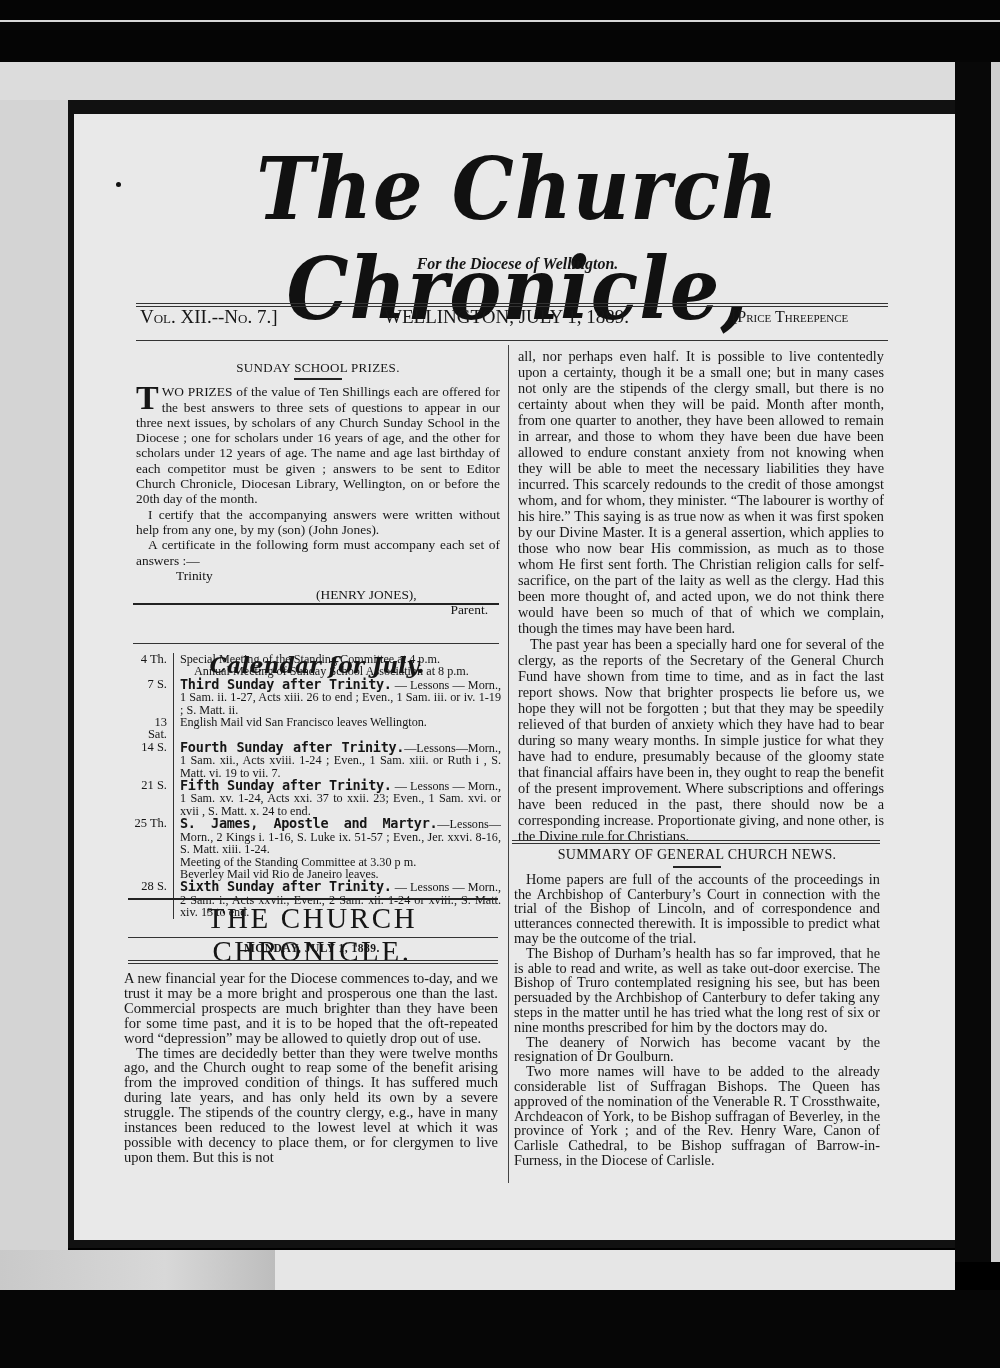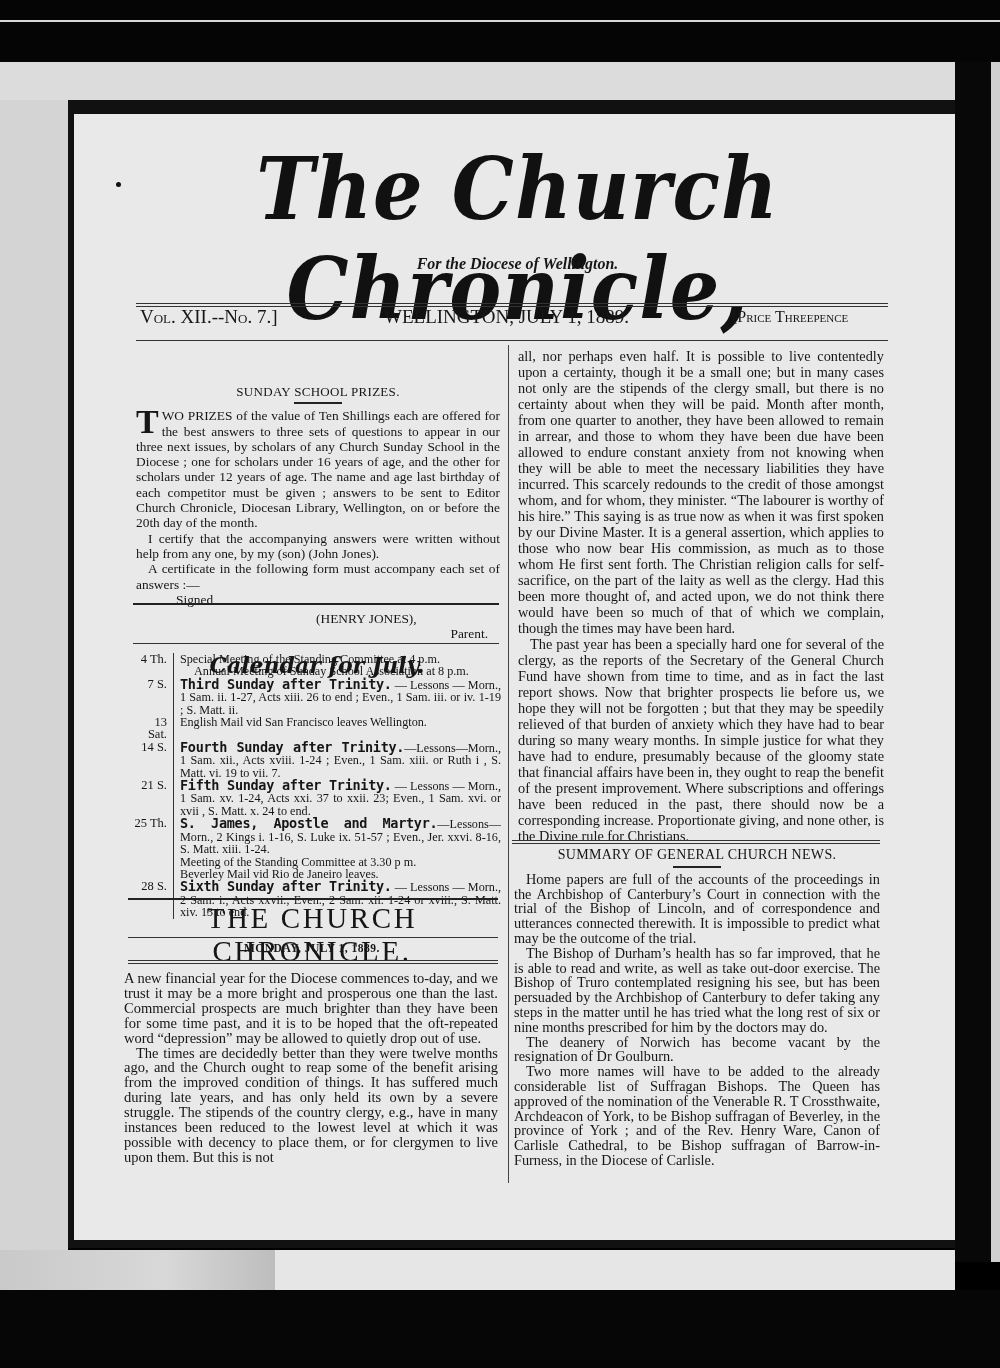--- a/index.html
+++ b/index.html
@@ -81,29 +81,29 @@
 <div class="rule" style="left:136px;top:306px;width:752px;"></div>
 <div class="issue-line">
   <span class="sc" style="left:2px;">Vol. XII.--No. 7.]</span>
   <span style="left:238px;margin-left:8px;">WELLINGTON, JULY 1, 1889.</span>
   <span class="sc" style="left:594px;font-size:16px;top:2px;">[Price Threepence</span>
 </div>
 <div class="rule" style="left:136px;top:340px;width:752px;"></div>
 
 <div class="vdiv"></div>
 
-<div class="col" style="left:136px;top:360px;width:364px;margin-top:24px;">
+<div class="col" style="left:136px;top:360px;width:364px;">
   <div class="heading-sm">SUNDAY SCHOOL PRIZES.</div>
   <div class="short-rule"></div>
   <p class="noind">
     <span class="dropcap">T</span><span>WO PRIZES of the value of Ten Shillings each are offered for the best answers to three sets of questions to appear in our three next issues, by scholars of any Church Sunday School in the Diocese ; one for scholars under 16 years of age, and the other for scholars under 12 years of age. The name and age last birthday of each competitor must be given ; answers to be sent to Editor Church Chronicle, Diocesan Library, Wellington, on or before the 20th day of the month.</span>
   </p>
   <p>I certify that the accompanying answers were written without help from any one, by my (son) (John Jones).</p>
   <p>A certificate in the following form must accompany each set of answers :—</p>
-  <p style="padding-left:40px;text-indent:0;">Signed</p>
+  <p style="padding-left:40px;text-indent:0;">Trinity</p>
   <p style="padding-left:180px;text-indent:0;margin-top:4px;">(HENRY JONES),</p>
   <p style="text-align:right;padding-right:12px;text-indent:0;">Parent.</p>
 </div>
 
 <div class="rule thick" style="left:133px;top:603px;width:366px;"></div>
 <div class="cal-title">Calendar for July.</div>
 <div class="rule" style="left:133px;top:643px;width:366px;"></div>
 <div class="cal">
   <div class="cal-row" style="margin-top:5px;">
     <div class="cal-date">4 Th.</div>

